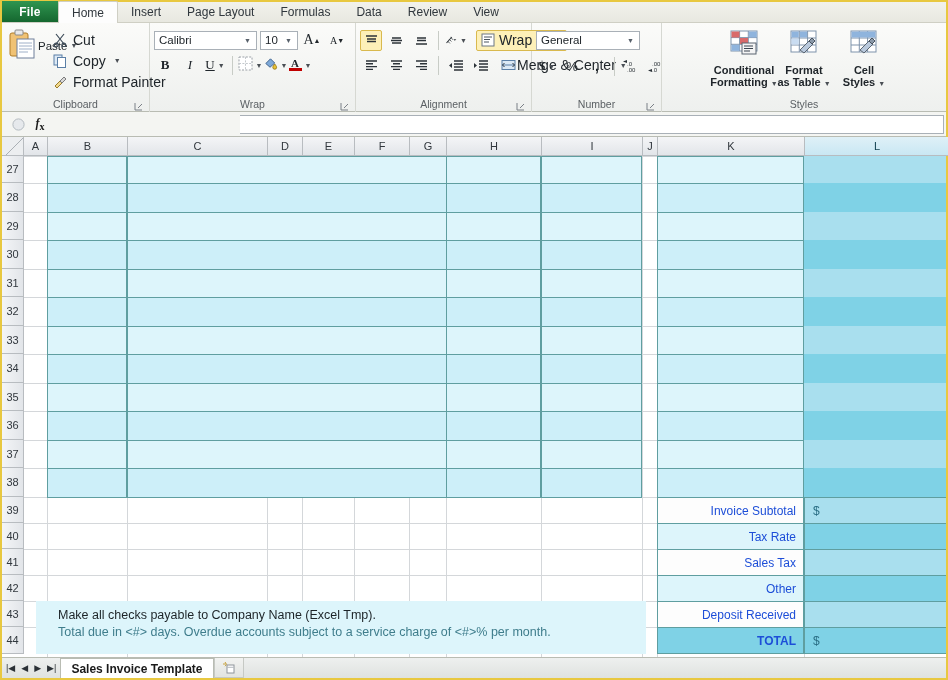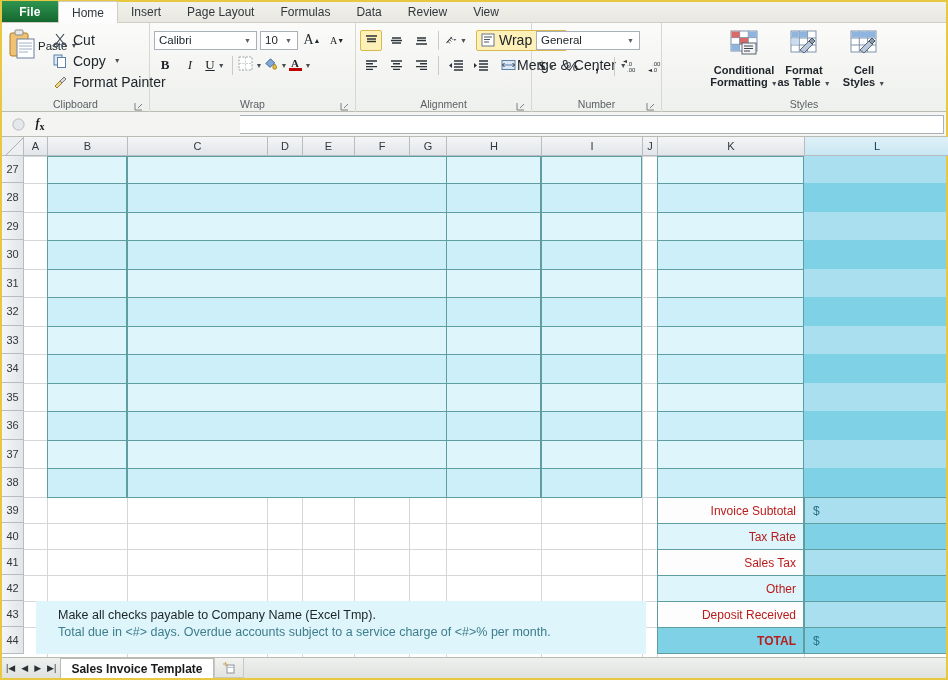--- a/index.html
+++ b/index.html
@@ -168,21 +168,21 @@
   .gl-h { position:absolute; height:1px; background:#d4d7da; }
 
   .tblcell { border:1px solid #5f9ea0; }
   .band-l { background:#ddf5fb; }
   .band-d { background:#cdeff9; }
   .colL-l { background:#a9dfee; }
   .colL-d { background:#7fd2e6; }
 
   .sumlabel {
     display:flex; align-items:center; justify-content:flex-end;
-    padding-right:7px; font-size:12px; color:#b91c1c;
+    padding-right:7px; font-size:12px; color:#1d4ed8;
     border:1px solid #5f9ea0;
     text-align:right;
   }
   .sumval {
     border:1px solid #5f9ea0; display:flex; align-items:center;
     padding:0 8px; font-size:12px; color:#2b6f85;
   }
   .sumval .cur { flex:0 0 auto; }
   .sumval .num { margin-left:auto; }
 

